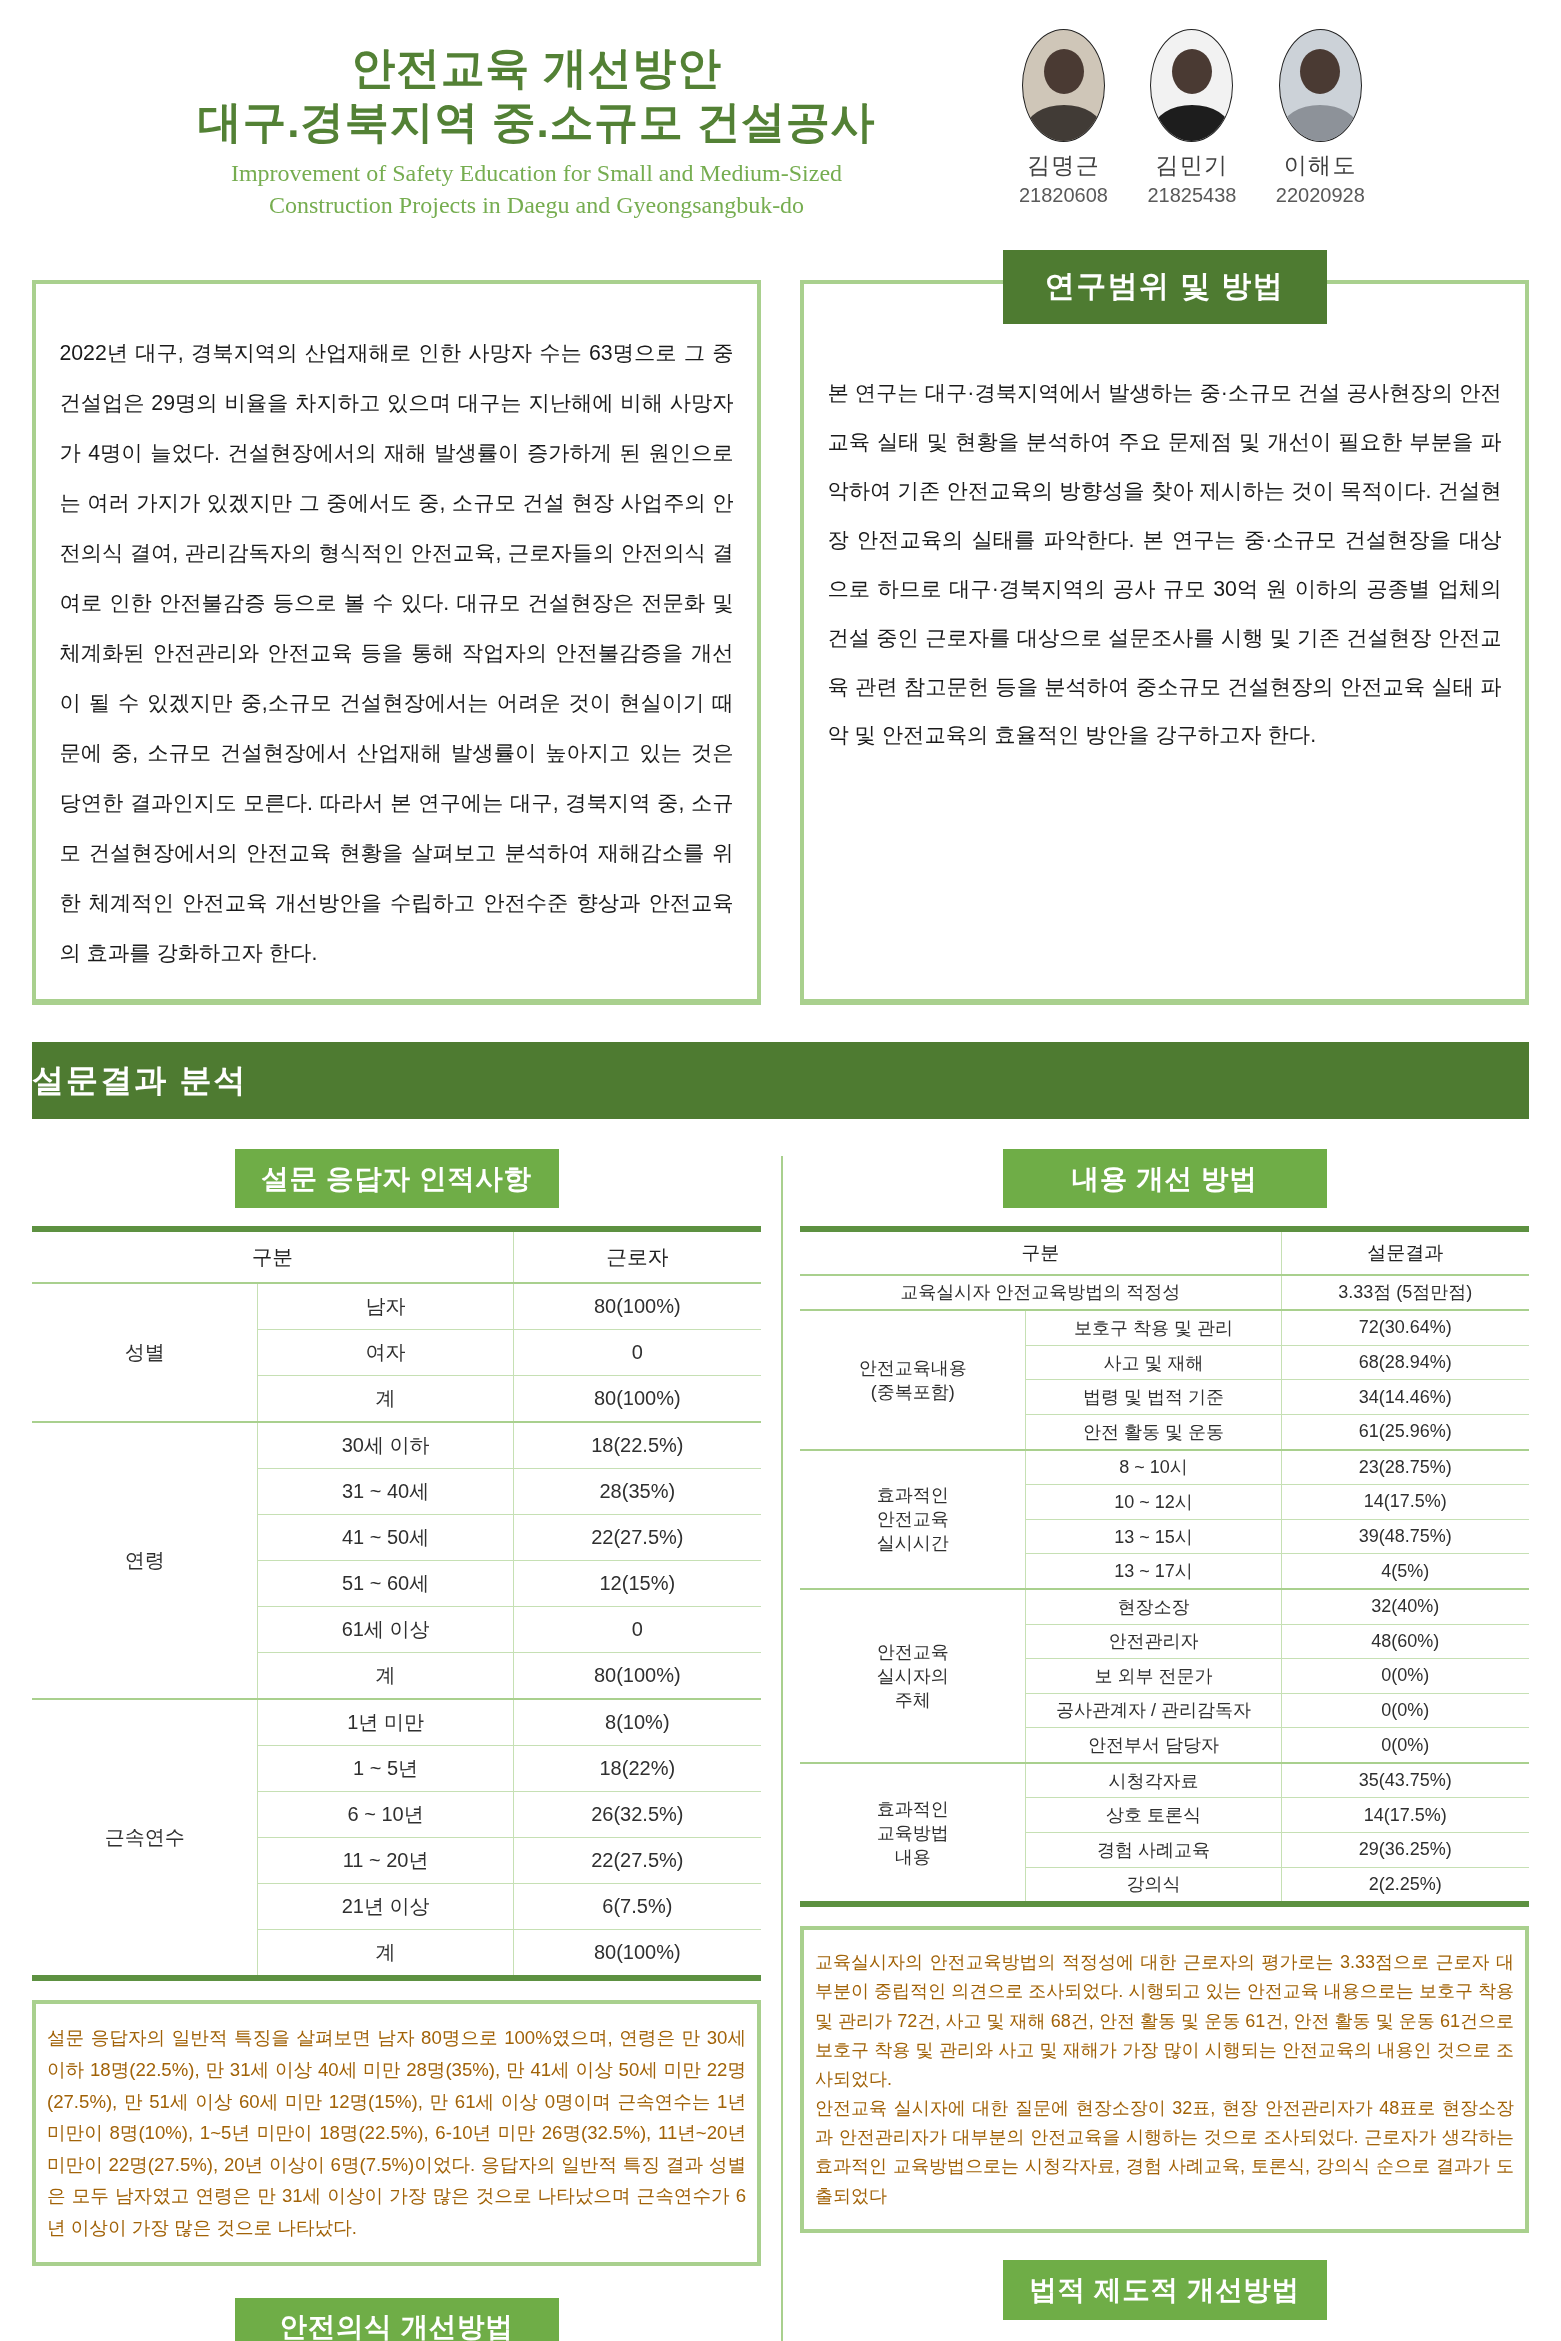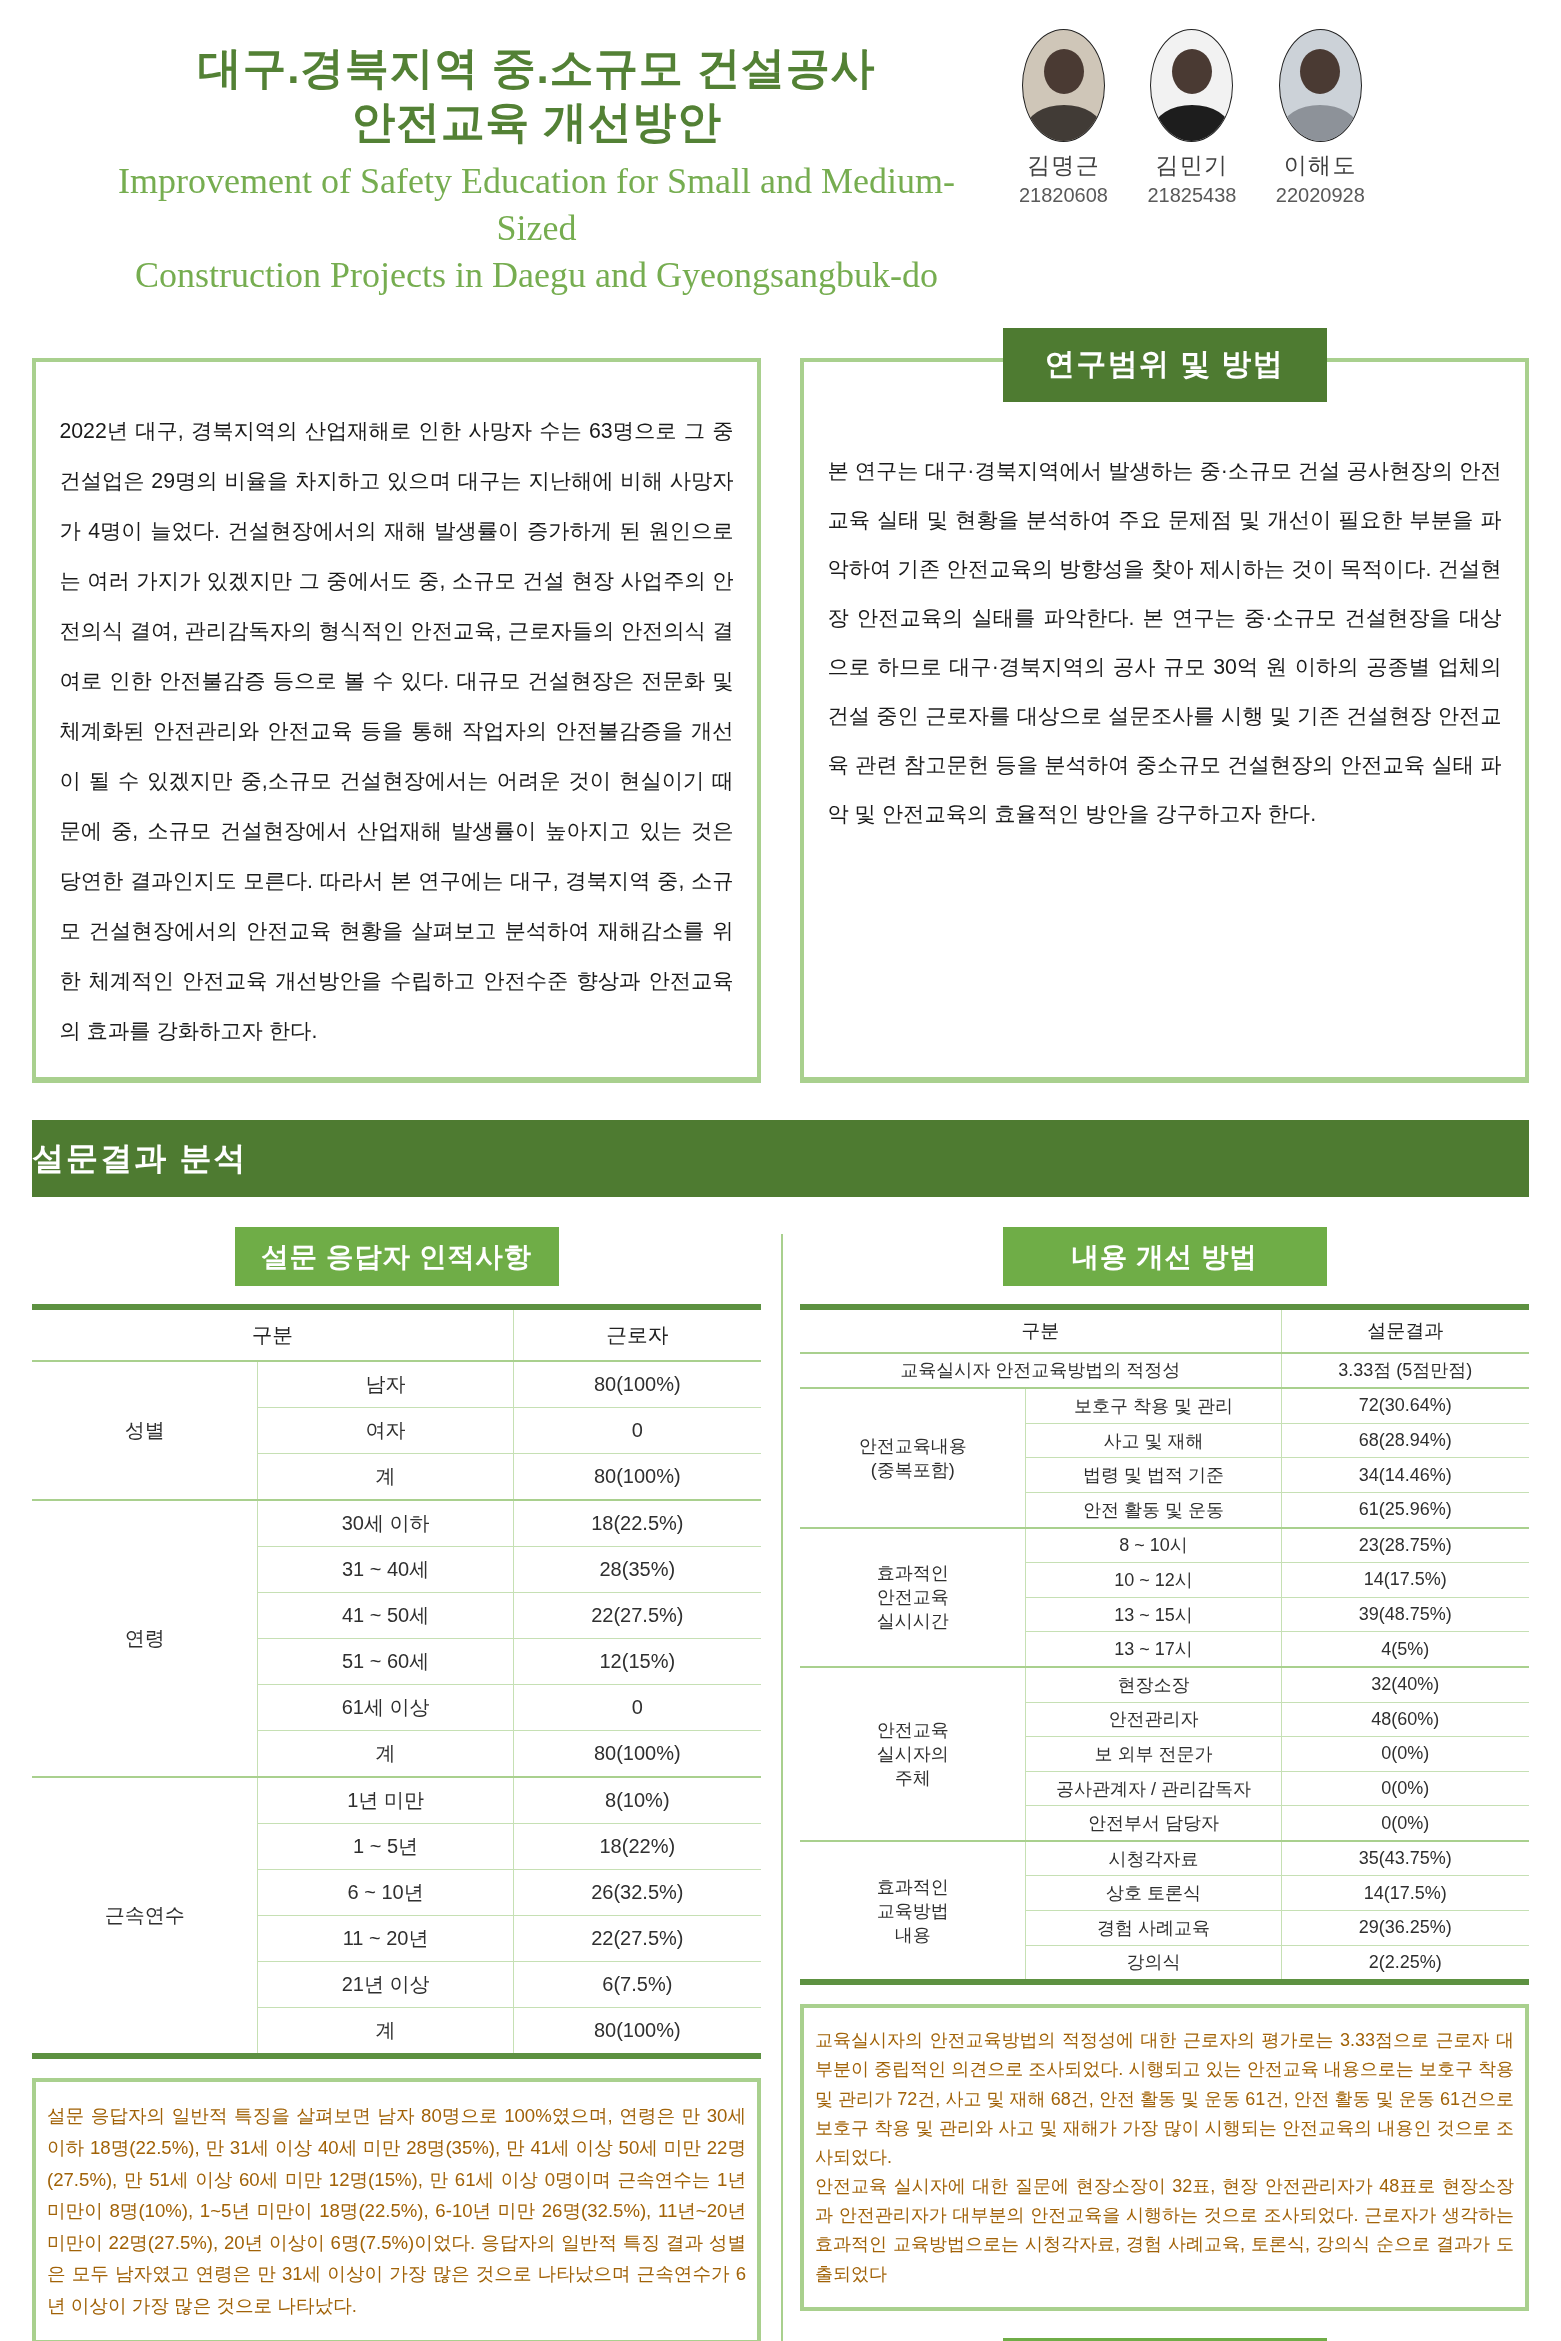--- a/index.html
+++ b/index.html
@@ -3,21 +3,21 @@
 <meta charset="utf-8">
 <style>
   * { margin:0; padding:0; box-sizing:border-box; }
   body { background:#e8e8e8; font-family:"Liberation Sans","DejaVu Sans",sans-serif; }
   .page { width:1561px; min-height:2342px; margin:0 auto; background:#ffffff; position:relative; padding-bottom:6.9px; }
 
   
   .header-row { display:flex; align-items:flex-start; padding:23.4px 41px 0 103px; }
   .title-block { width:867px; text-align:center; padding-top:18px; }
   .title-ko { color:#538135; font-size:44px; font-weight:bold; line-height:1.22; letter-spacing:0.7px; }
-  .title-en { color:#76ad50; font-size:36px; line-height:1.3; margin-top:9.6px; font-family:"Liberation Serif","DejaVu Serif",serif; }
+  .title-en { color:#76ad50; font-size:24px; line-height:1.3; margin-top:9.6px; font-family:"Liberation Serif","DejaVu Serif",serif; }
   .authors { display:flex; gap:23.4px; margin-left:41px; padding-top:5.5px; }
   .author { width:105px; text-align:center; }
   .photo { width:83px; height:113px; border-radius:50%; border:1.4px solid #222; margin:0 auto; position:relative; overflow:hidden; }
   .photo .head { position:absolute; left:50%; top:19px; transform:translateX(-50%); width:40px; height:45px; border-radius:50%; background:#4a3a33; }
   .photo .torso { position:absolute; left:50%; bottom:-12.4px; transform:translateX(-50%); width:76px; height:48px; border-radius:50% 50% 0 0; background:#3a3a3a; }
   .photo.p1 { background:#cfc6b8; } .photo.p1 .torso{ background:#413b36; }
   .photo.p2 { background:#f2f2f2; } .photo.p2 .torso{ background:#1d1d1d; }
   .photo.p3 { background:#dbe7f3; } .photo.p3 .torso{ background:#f5f5f5; border:0.7px solid #ccc; }
   .photo.p4 { background:#ccd2d8; } .photo.p4 .torso{ background:#8d9299; }
   .author-name { font-size:23px; color:#3f3f3f; margin-top:8.3px; letter-spacing:1.4px; }
@@ -59,22 +59,22 @@
   .note-box.compact { font-size:18px; line-height:1.62; }
 </style>
 </head>
 <body>
 
 <div class="page">
 
   <div class="header-row">
     <div class="title-block">
       <div class="title-ko">
+        <div>안전교육 개선방안</div>
         <div>대구.경북지역 중.소규모 건설공사</div>
-        <div>안전교육 개선방안</div>
       </div>
       <div class="title-en">
         <div>Improvement of Safety Education for Small and Medium-Sized</div>
         <div>Construction Projects in Daegu and Gyeongsangbuk-do</div>
       </div>
     </div>
     <div class="authors">
       <div class="author">
         <div class="photo p1">
             <div class="head"></div>

